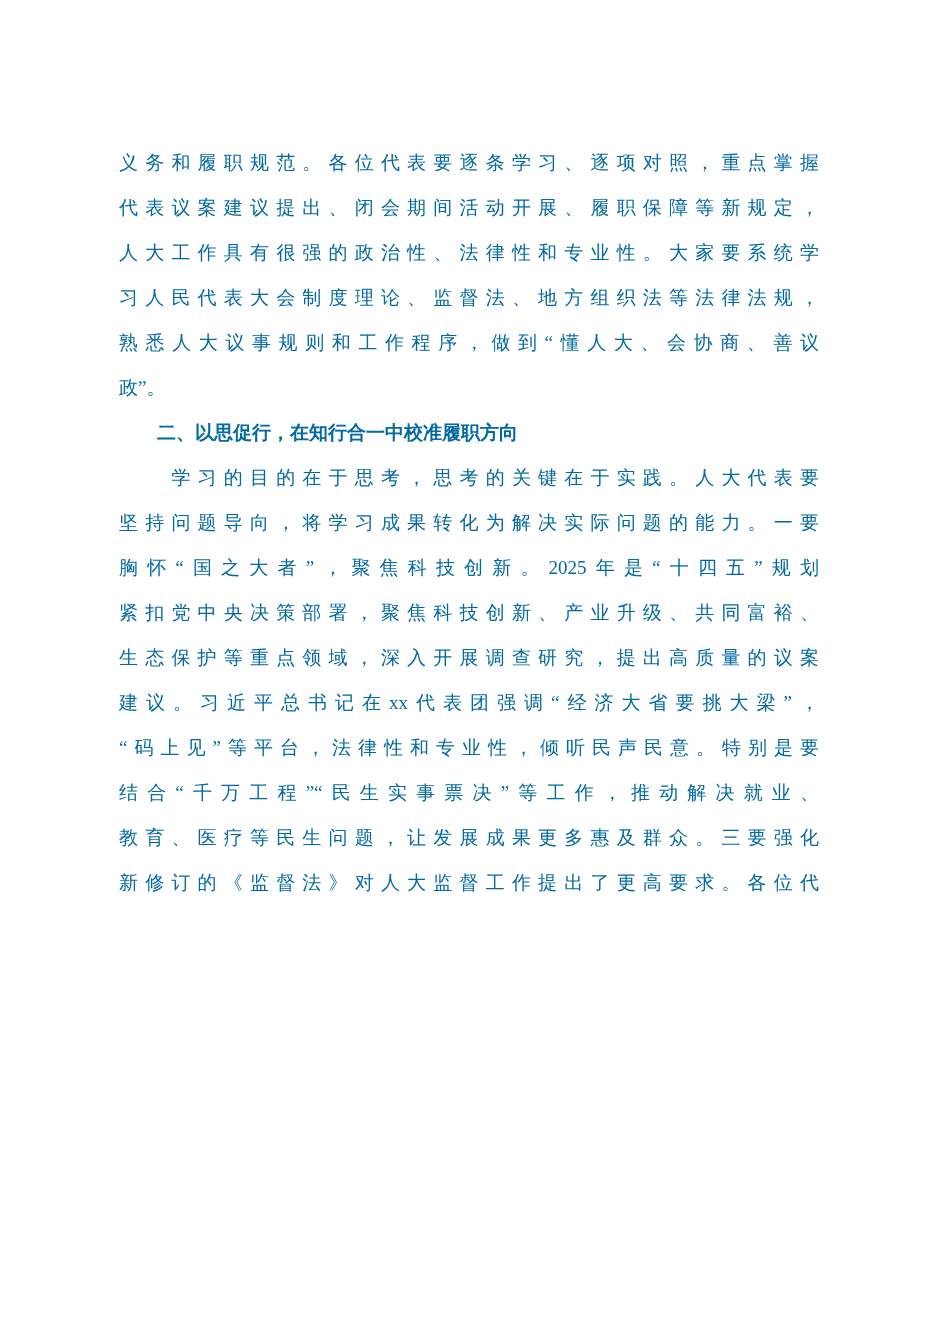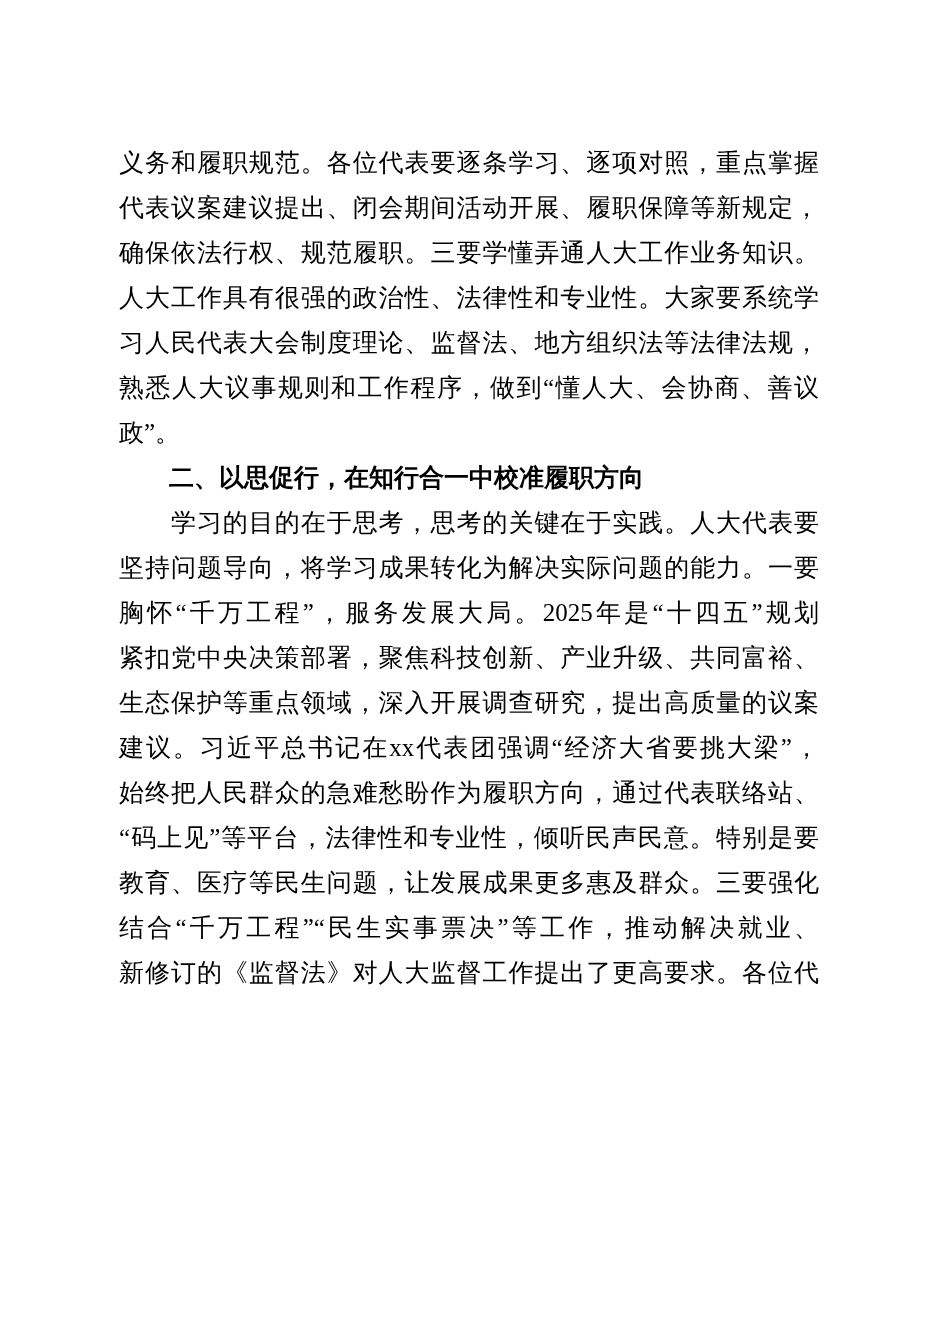--- a/index.html
+++ b/index.html
@@ -17,24 +17,24 @@
     color: #000000;
   }
   .text-block {
     position: absolute;
     left: 119px;
     top: 140px;
     width: 700px;
   }
   .line {
     font-family: "Liberation Serif", "DejaVu Serif", serif;
-    font-size: 25px;
+    font-size: 19px;
     line-height: 45px;
     height: 45px;
-    color: #000000;
+    color: #0369a1;
     text-align: justify;
     text-align-last: justify;
     overflow: visible;
   }
   .line.no-stretch {
     text-align: left;
     text-align-last: left;
   }
   .line.heading {
     font-family: "Liberation Sans", "DejaVu Sans", sans-serif;
@@ -44,34 +44,32 @@
   }
 </style>
 </head>
 <body>
 
 <div class="page">
   <div class="text-block">
       <div class="paragraph">
         <div class="line">义务和履职规范。各位代表要逐条学习、逐项对照，重点掌握</div>
         <div class="line">代表议案建议提出、闭会期间活动开展、履职保障等新规定，</div>
-        <div class="line">确保依法行权、规范履职。三要学懂弄通人大工作业务知识。</div>
         <div class="line">人大工作具有很强的政治性、法律性和专业性。大家要系统学</div>
         <div class="line">习人民代表大会制度理论、监督法、地方组织法等法律法规，</div>
         <div class="line">熟悉人大议事规则和工作程序，做到“懂人大、会协商、善议</div>
         <div class="line no-stretch">政”。</div>
       </div>
       <div class="line heading">　　二、以思促行，在知行合一中校准履职方向</div>
       <div class="paragraph">
         <div class="line">　　学习的目的在于思考，思考的关键在于实践。人大代表要</div>
         <div class="line">坚持问题导向，将学习成果转化为解决实际问题的能力。一要</div>
-        <div class="line">胸怀“千万工程”，服务发展大局。2025年是“十四五”规划</div>
+        <div class="line">胸怀“国之大者”，聚焦科技创新。2025年是“十四五”规划</div>
         <div class="line">紧扣党中央决策部署，聚焦科技创新、产业升级、共同富裕、</div>
         <div class="line">生态保护等重点领域，深入开展调查研究，提出高质量的议案</div>
         <div class="line">建议。习近平总书记在xx代表团强调“经济大省要挑大梁”，</div>
-        <div class="line">始终把人民群众的急难愁盼作为履职方向，通过代表联络站、</div>
         <div class="line">“码上见”等平台，法律性和专业性，倾听民声民意。特别是要</div>
+        <div class="line">结合“千万工程”“民生实事票决”等工作，推动解决就业、</div>
         <div class="line">教育、医疗等民生问题，让发展成果更多惠及群众。三要强化</div>
-        <div class="line">结合“千万工程”“民生实事票决”等工作，推动解决就业、</div>
         <div class="line">新修订的《监督法》对人大监督工作提出了更高要求。各位代</div>
       </div>
     </div>
 </div>
 
 </body></html>

